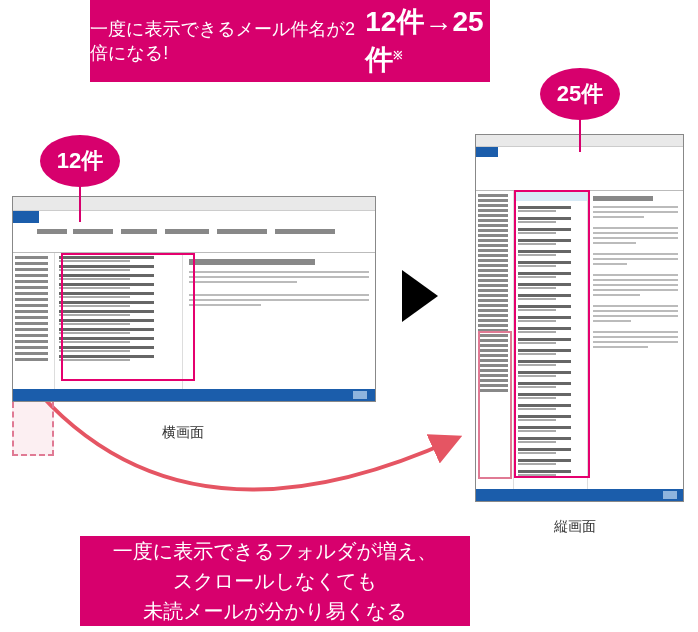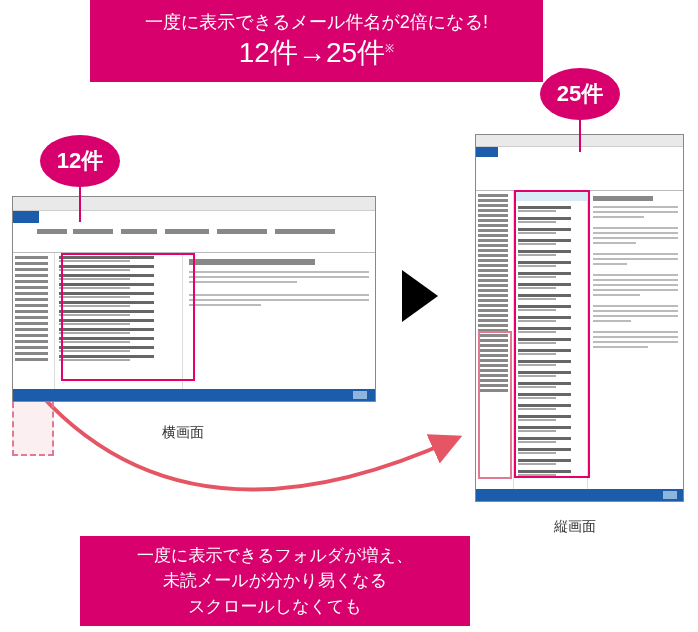--- a/index.html
+++ b/index.html
@@ -10,32 +10,32 @@
       background: #fff;
       position: relative;
       overflow: hidden;
     }
 
     
     .top-banner {
       position: absolute;
       left: 90px;
       top: 0;
-      width: 453px;
+      width: 400px;
       height: 82px;
       background: #d7006d;
       color: #fff;
       display: flex;
-      flex-direction: column;
+      flex-direction: row;
       align-items: center;
       justify-content: center;
       z-index: 5;
     }
     .top-banner .line1 { font-size: 18px; }
-    .top-banner .line2 { font-size: 28px; font-weight: normal; }
+    .top-banner .line2 { font-size: 28px; font-weight: bold; }
     .top-banner .note { font-size: 11px; vertical-align: super; }
 
     
     .badge {
       position: absolute;
       background: #d7006d;
       color: #fff;
       font-weight: bold;
       font-size: 22px;
       display: flex;
@@ -207,21 +207,21 @@
       left: 80px;
       top: 536px;
       width: 390px;
       height: 90px;
       background: #d7006d;
       color: #fff;
       display: flex;
       flex-direction: column;
       align-items: center;
       justify-content: center;
-      font-size: 17px;
+      font-size: 20px;
       line-height: 1.5;
       z-index: 5;
     }
 
     
     .curved-arrow {
       position: absolute;
       left: 30px;
       top: 384px;
       width: 440px;
@@ -547,15 +547,15 @@
   <defs>
     <marker id="arrowhead" markerWidth="8" markerHeight="8" refX="6" refY="4" orient="auto">
       <polygon points="0 0, 8 4, 0 8" fill="#e55563"></polygon>
     </marker>
   </defs>
   <path d="M 10 10 Q 160 175, 425 55" stroke="#e55563" stroke-width="4" fill="none" marker-end="url(#arrowhead)"></path>
 </svg>
 
 <div class="bottom-banner">
   <div>一度に表示できるフォルダが増え、</div>
+  <div>スクロールしなくても</div>
   <div>未読メールが分かり易くなる</div>
-  <div>スクロールしなくても</div>
 </div>
 
 </body></html>

